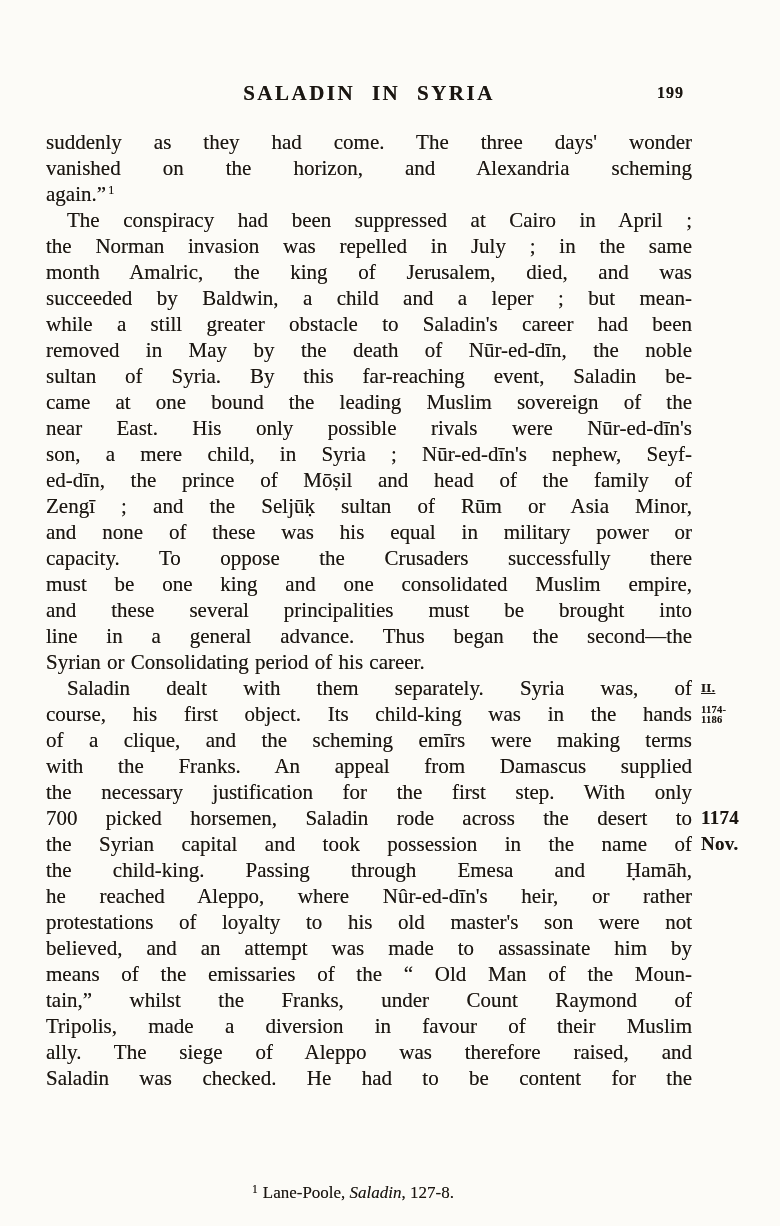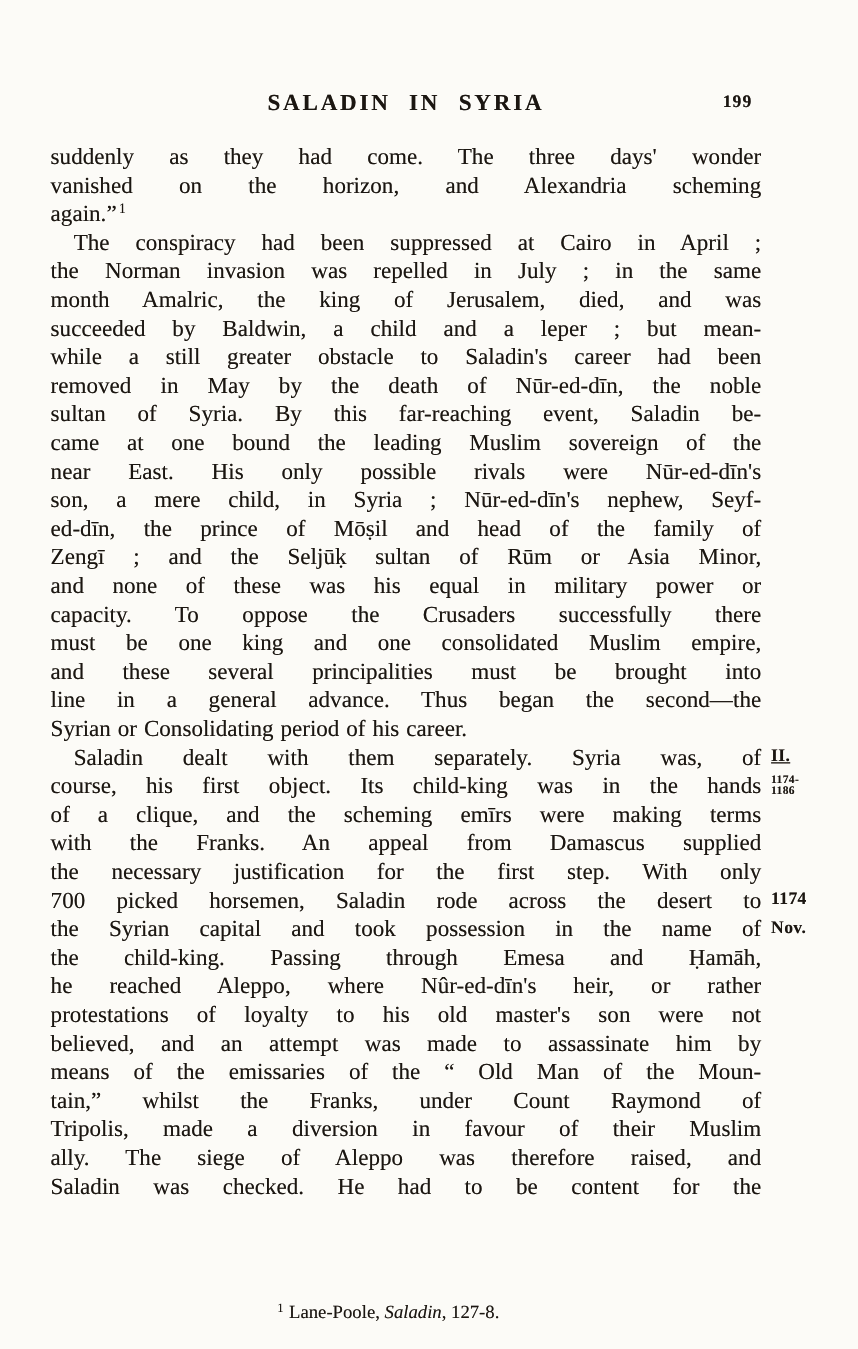--- a/index.html
+++ b/index.html
@@ -81,22 +81,22 @@
     left:calc(100% + 9px);
     top:0;
     font-weight:bold;
     text-align:left;
     text-align-last:left;
     -moz-text-align-last:left;
     white-space:nowrap;
     letter-spacing:0.3px;
     text-shadow:0 0 .4px rgba(27,22,17,.5);
   }
-  .margin-note.md{font-size:16px;line-height:26px;text-decoration:underline;}
-  .margin-note.sm{font-size:16px;line-height:26px;}
+  .margin-note.md{font-size:13px;line-height:26px;text-decoration:underline;}
+  .margin-note.sm{font-size:19px;line-height:26px;}
   .margin-note.xs{font-size:10.5px;line-height:10px;top:4px;}
   
   .footnote{
     position:absolute;
     top:1181px;
     left:46px;
     width:646px;
     text-align:right;
     text-align-last:center;
     font-size:17px;

